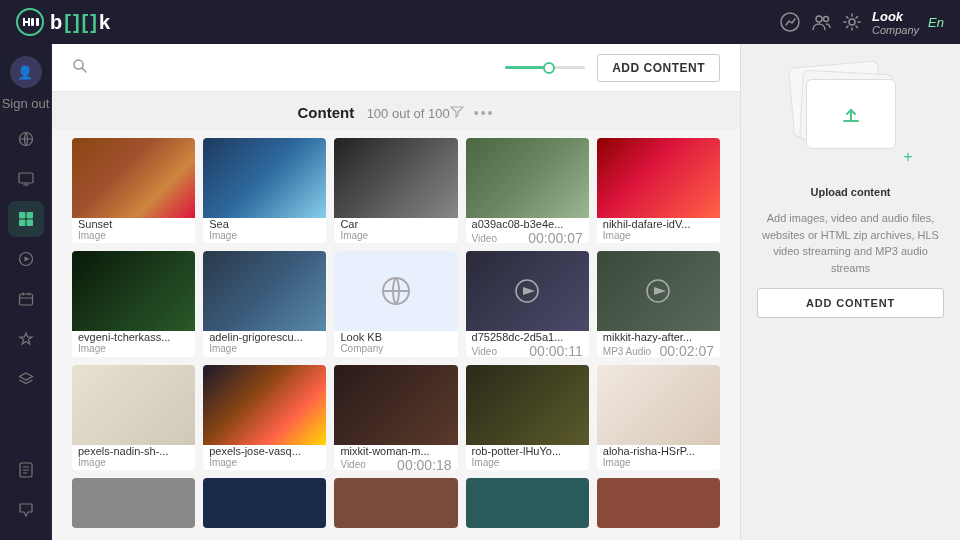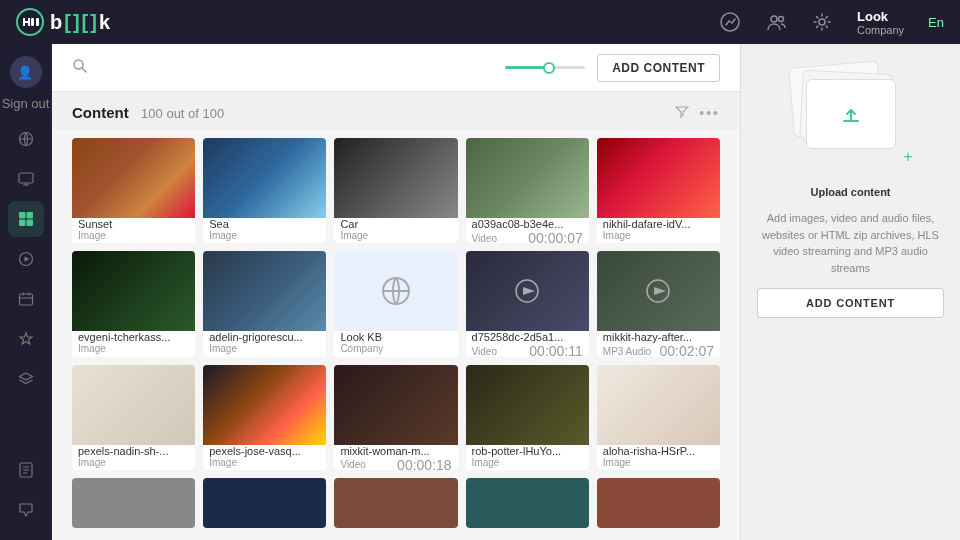--- a/index.html
+++ b/index.html
@@ -11,21 +11,21 @@
       height: 44px;
       display: flex;
       align-items: center;
       justify-content: space-between;
       padding: 0 16px;
       flex-shrink: 0;
     }
     .logo { display: flex; align-items: center; gap: 6px; }
     .logo-icon { width: 28px; height: 28px; }
     .logo-text { color: white; font-size: 20px; font-weight: 700; letter-spacing: 2px; }
-    .nav-right { display: flex; align-items: center; gap: 24px; }
+    .nav-right { display: flex; align-items: center; gap: 9px; font-style: italic; }
     .nav-icon { width: 22px; height: 22px; opacity: 0.8; cursor: pointer; }
     .nav-user { display: flex; align-items: center; gap: 8px; }
     .nav-user-name { color: white; font-size: 13px; font-weight: 600; }
     .nav-user-sub { color: #aaa; font-size: 11px; }
     .nav-user-text { display: flex; flex-direction: column; }
     .lang { color: #86efac; font-size: 13px; cursor: pointer; }
 
     
     .main-layout {
       display: flex;
@@ -106,21 +106,21 @@
     .add-content-btn {
       border: 1px solid #ccc; background: white; color: #333;
       padding: 6px 14px; font-size: 12px; font-weight: 600;
       border-radius: 3px; cursor: pointer; letter-spacing: 0.5px;
     }
 
     
     .content-header {
       background: #f0f0f0;
       padding: 12px 20px 8px;
-      display: flex; align-items: center; justify-content: space-between;
+      display: flex; align-items: center; justify-content: center;
       flex-shrink: 0;
     }
     .content-title { font-size: 15px; font-weight: 600; color: #222; }
     .content-count { font-size: 13px; color: #888; margin-left: 8px; }
     .content-header-right { display: flex; align-items: center; gap: 10px; }
     .filter-icon { color: #aaa; cursor: pointer; font-size: 14px; }
     .more-icon { color: #aaa; cursor: pointer; font-size: 14px; letter-spacing: 2px; }
 
     
     .grid-container {

